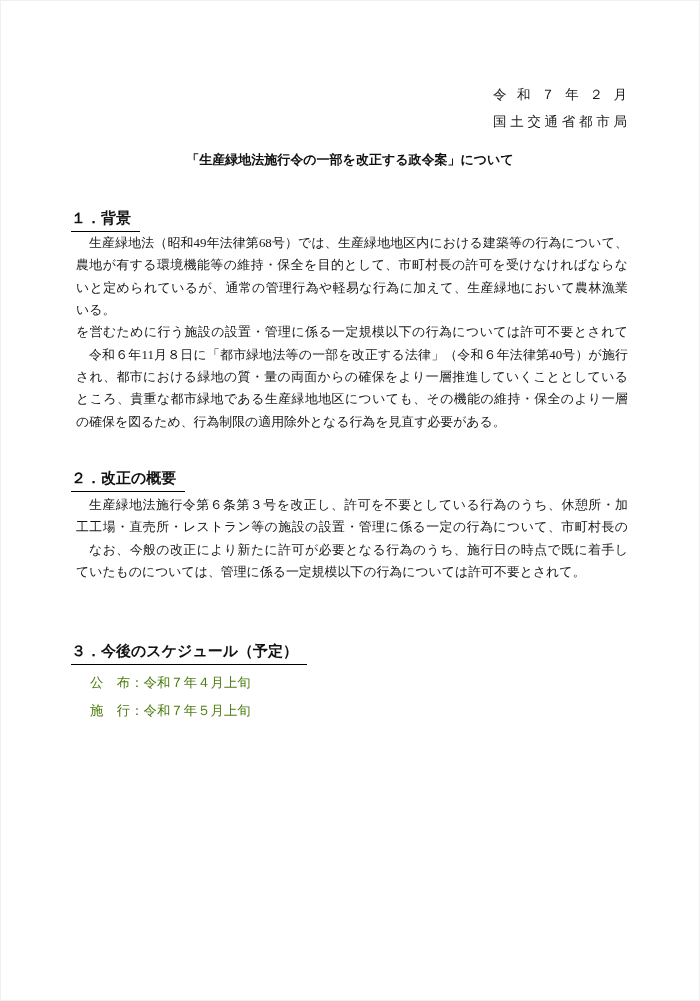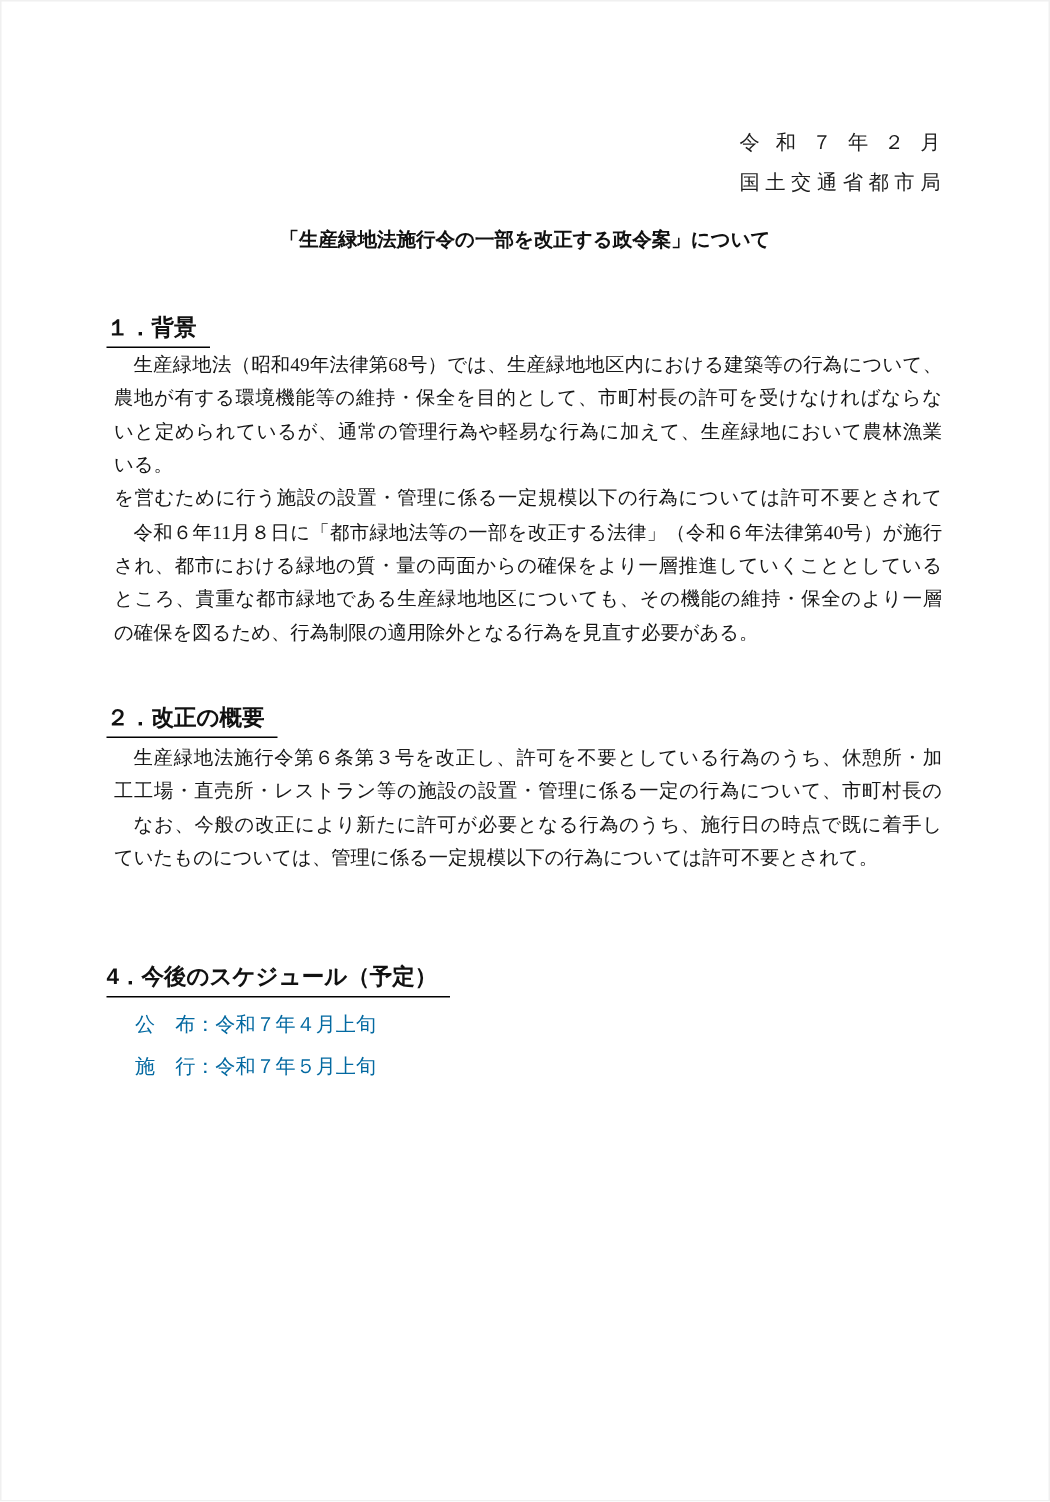--- a/index.html
+++ b/index.html
@@ -56,21 +56,21 @@
     text-align:justify;text-align-last:justify;
     color:#161616;
   }
   .body .tline.first{text-indent:13px;}
   .body .tline.last{text-align-last:left;}
 
   
   .schedule{position:absolute;left:89px;top:668px;}
   .schedule .tline{
     font-size:13.4px;line-height:28px;height:28px;
-    text-align:left;color:#0369a1;
+    text-align:left;color:#4d7c0f;
   }
 </style>
 </head>
 <body>
 
 <div class="page">
 
   <div class="header">
     <div class="header-line">
         <span>令</span>
@@ -113,20 +113,20 @@
     <span class="hd">２．改正の概要</span>
   </div>
   <div class="body body-2">
       <div class="tline first">生産緑地法施行令第６条第３号を改正し、許可を不要としている行為のうち、休憩所・加</div>
       <div class="tline">工工場・直売所・レストラン等の施設の設置・管理に係る一定の行為について、市町村長の</div>
       <div class="tline first">なお、今般の改正により新たに許可が必要となる行為のうち、施行日の時点で既に着手し</div>
       <div class="tline last">ていたものについては、管理に係る一定規模以下の行為については許可不要とされて。</div>
     </div>
 
   <div class="sec-head sec-head-3">
-    <span class="hd">4．今後のスケジュール（予定）</span>
+    <span class="hd">３．今後のスケジュール（予定）</span>
   </div>
   <div class="schedule">
       <div class="tline last">公　布：令和７年４月上旬</div>
       <div class="tline last">施　行：令和７年５月上旬</div>
     </div>
 
 </div>
 
 </body></html>

